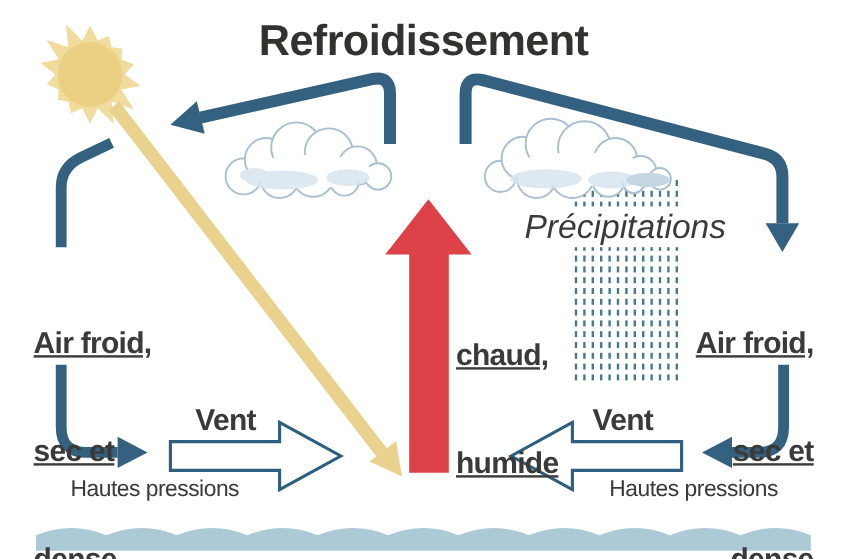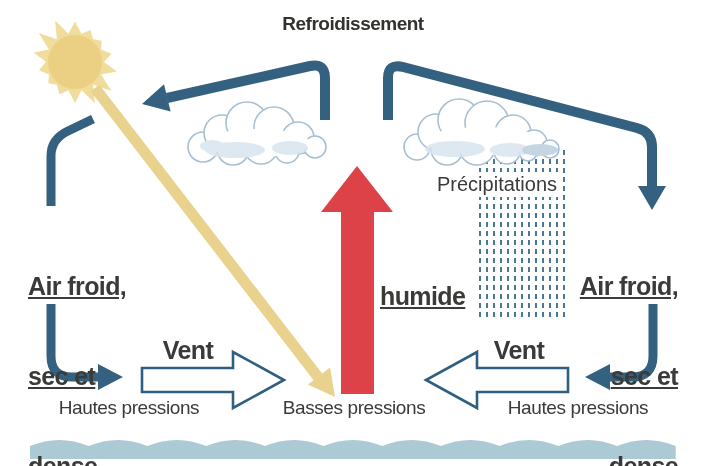--- a/index.html
+++ b/index.html
@@ -3,23 +3,23 @@
 <meta charset="utf-8">
 <style>
   html,body{margin:0;padding:0;background:#fff;}
   .stage{
     position:relative;width:706px;height:466px;background:#fff;overflow:hidden;
     font-family:"Liberation Sans",sans-serif;color:#3A3A39;
   }
   .stage svg{position:absolute;left:0;top:0;}
   .lbl{position:absolute;white-space:pre;}
   .b{font-weight:700;letter-spacing:-0.6px;}
-  .title{left:0;top:13px;width:706px;text-align:center;font-size:19px;font-weight:700;letter-spacing:-0.5px;color:#32322F;}
+  .title{left:0;top:13px;width:706px;text-align:center;font-size:36px;font-weight:700;letter-spacing:-0.5px;color:#32322F;}
   .condensation{left:180px;top:158px;font-size:24px;}
-  .precipitations{left:433px;top:172px;font-size:20px;background:#fff;padding:1px 4px;}
+  .precipitations{left:433px;top:172px;font-size:28px;background:#fff;padding:1px 4px;font-style:italic;}
   .air-froid-left{left:28px;top:211px;font-size:25px;line-height:30px;}
   .air-froid-right{right:28px;top:211px;font-size:25px;line-height:30px;text-align:right;}
   .air-chaud{left:380px;top:221px;font-size:25px;line-height:30px;}
   .vent-left{left:142px;top:336px;width:92px;text-align:center;font-size:25px;}
   .vent-right{left:473px;top:336px;width:92px;text-align:center;font-size:25px;}
   .pressure{top:397px;font-size:19px;letter-spacing:-0.4px;}
   .pressure-left{left:23px;width:212px;text-align:center;}
   .pressure-center{left:244px;width:220px;text-align:center;}
   .pressure-right{left:472px;width:212px;text-align:center;}
   .line{display:block;text-decoration:underline;}
@@ -369,24 +369,24 @@
     <span class="line">dense</span>
   </div>
 
   <div class="lbl b air-froid-right">
     <span class="line">Air froid,</span>
     <span class="line">sec et</span>
     <span class="line">dense</span>
   </div>
 
   <div class="lbl b air-chaud">
+    <span class="line">chaud,</span>
     <span class="line">humide</span>
     
   </div>
 
   <div class="lbl b vent-left">Vent</div>
   <div class="lbl b vent-right">Vent</div>
 
   <div class="lbl pressure pressure-left">Hautes pressions</div>
-  <div class="lbl pressure pressure-center">Basses pressions</div>
   <div class="lbl pressure pressure-right">Hautes pressions</div>
 
 </div>
 
 </body></html>

